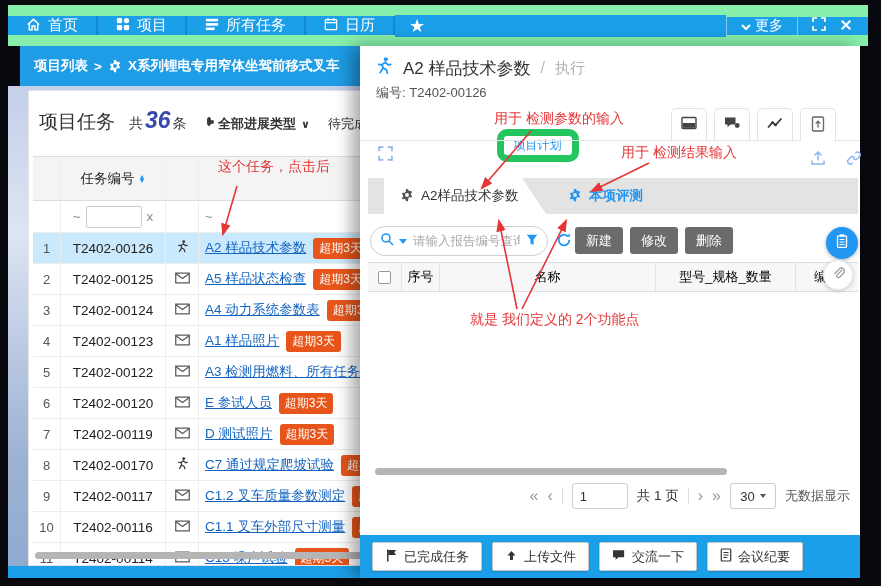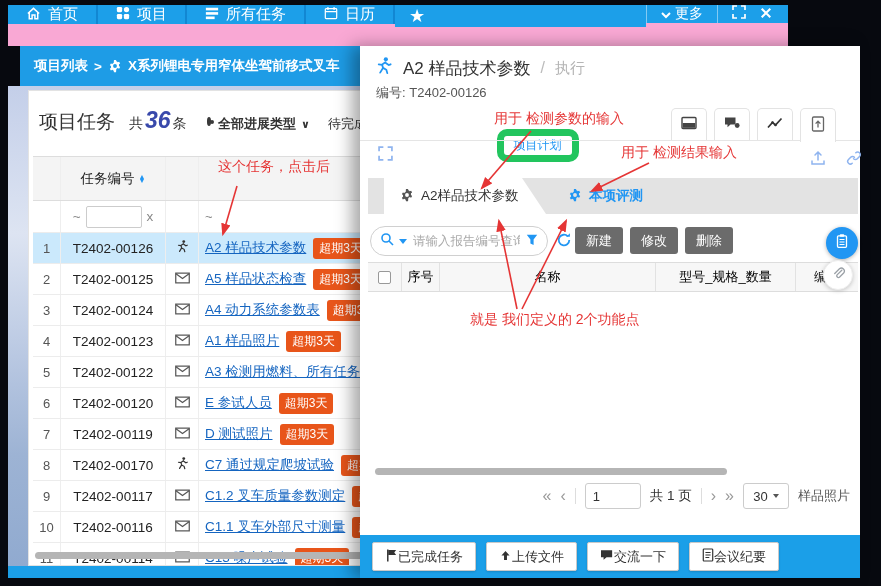--- a/index.html
+++ b/index.html
@@ -4,22 +4,22 @@
 <style>
   html,body{margin:0;padding:0;background:#07090f;}
   *{box-sizing:border-box;}
   #stage{position:relative;width:881px;height:586px;background:#07090f;overflow:hidden;
          font-family:"Liberation Sans","DejaVu Sans",sans-serif;color:#333;}
   
   .underlay{position:absolute;left:8px;top:86px;width:352px;height:492px;z-index:1;
     background:linear-gradient(180deg,#c4cfe9 0%,#dde4f2 30%,#b9c8e2 55%,#9db3d4 75%,#8fa9cf 100%);}
   .footer-strip{position:absolute;left:8px;top:566px;width:352px;height:12px;background:#1b9fe8;z-index:2;}
   
-  .nav{position:absolute;left:8px;top:5px;width:780px;height:41px;background:#f9a8d4;z-index:5;
-       display:flex;align-items:flex-start;}
+  .nav{position:absolute;left:8px;top:5px;width:860px;height:41px;background:#86efac;z-index:5;
+       display:flex;align-items:center;}
   .nav-item{display:flex;align-items:center;gap:7px;padding:0 18px;background:#1c9fe9;
             border-right:2px solid #1287d2;color:#fff;font-size:15px;cursor:pointer;}
   .nav-star{display:flex;align-items:center;color:#fff;font-size:18px;padding:0 14px;background:#1c9fe9;flex:1;}
   .nav-right{display:flex;align-items:center;gap:14px;background:#1c9fe9;color:#fff;padding-right:16px;}
   .vsep{width:1px;height:18px;background:rgba(255,255,255,.45);}
   .more{display:flex;align-items:center;gap:4px;font-size:14px;cursor:pointer;}
   
   .crumb{position:absolute;left:20px;top:46px;width:352px;height:40px;background:#1e9ce6;z-index:4;
          display:flex;align-items:center;gap:6px;color:#fff;font-size:13.5px;font-weight:bold;padding:0 4px 0 14px;}
   .crumb .gear{display:inline-flex;}
@@ -98,21 +98,21 @@
   .pager .vline{width:1px;height:16px;background:#ddd;}
   .pg-btn{cursor:pointer;line-height:1;}
   .pg-input{width:56px;height:26px;border:1px solid #ccc;border-radius:3px;font-size:13px;color:#333;padding-left:7px;outline:none;}
   .pg-total{font-size:13.5px;color:#333;}
   .pg-size{width:46px;height:26px;border:1px solid #ccc;border-radius:3px;display:flex;align-items:center;justify-content:center;
            gap:5px;font-size:13px;color:#333;cursor:pointer;background:#fff;}
   .sz-caret{width:0;height:0;border-left:3.5px solid transparent;border-right:3.5px solid transparent;border-top:4.5px solid #555;}
   .pg-empty{font-size:13px;color:#555;}
   .pfooter{position:absolute;left:0;right:0;bottom:0;height:43px;background:#1b9fe8;display:flex;align-items:flex-start;
            gap:10px;padding:7px 0 0 12px;}
-  .fbtn{height:29px;background:#fff;border:1px solid #c9c9c9;border-radius:2px;display:flex;align-items:center;
+  .fbtn{height:29px;background:#fff;border:1px solid #c9c9c9;border-radius:2px;display:flex;align-items:center;gap:6px;
         padding:0 12px;font-size:13px;color:#333;cursor:pointer;box-shadow:0 1px 2px rgba(0,0,0,.15);}
   
   .note{position:absolute;color:#e53535;font-size:14px;white-space:nowrap;z-index:60;}
   #overlay{position:absolute;left:0;top:0;width:881px;height:586px;z-index:55;pointer-events:none;}
 </style>
 </head>
 <body>
 
 <div id="stage">
 
@@ -524,21 +524,21 @@
       <span class="vline"></span>
       <input class="pg-input" value="1" style="">
       <span class="pg-total">共 1 页</span>
       <span class="vline"></span>
       <span class="pg-btn">›</span>
       <span class="pg-btn">»</span>
       <span class="pg-size">
           <span>30</span>
           <span class="sz-caret"></span>
         </span>
-      <span class="pg-empty">样品照片</span>
+      <span class="pg-empty">无数据显示</span>
     </div>
 
     <div class="pfooter">
       <div class="fbtn">
         <span><svg width="13" height="14" viewBox="0 0 14 15">
               <path d="M3 1.5 v13" stroke="#333" stroke-width="1.6"></path>
               <path d="M3.5 2 h8.5 l-2 2.7 2 2.7 H3.5 z" fill="#333"></path>
             </svg></span>
         <span>已完成任务</span>
       </div>

